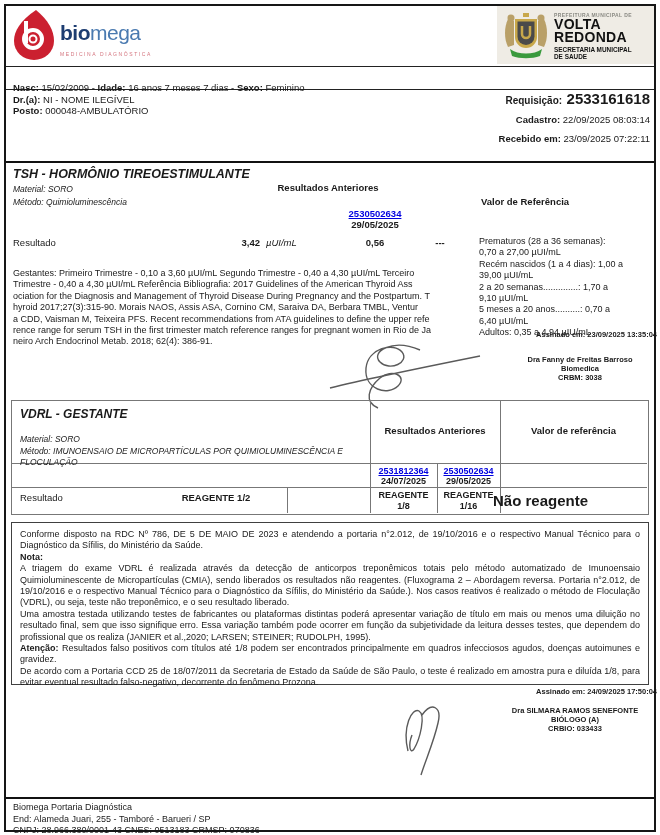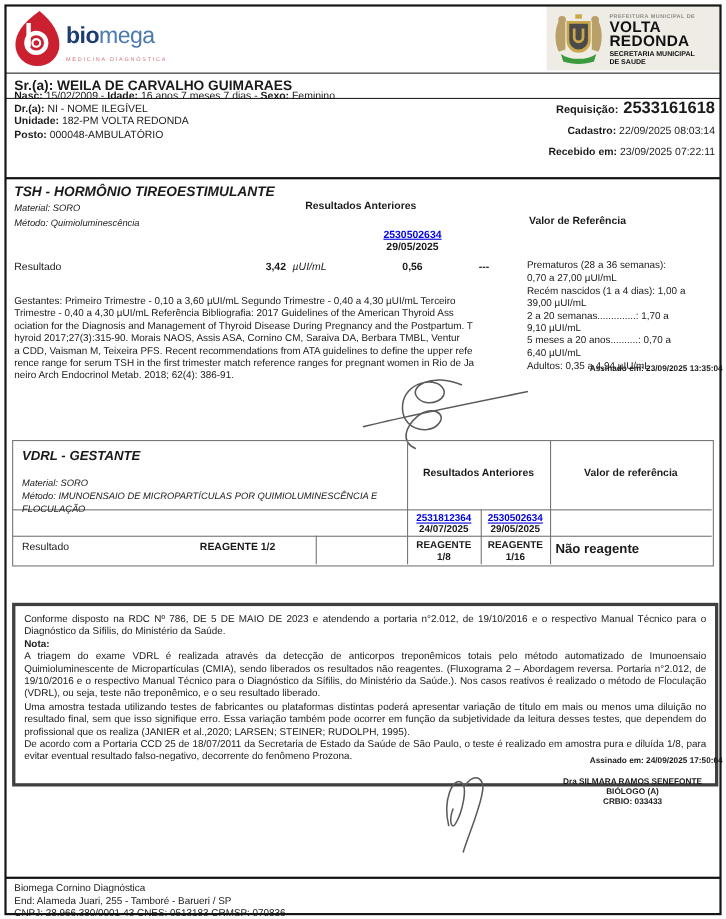--- a/index.html
+++ b/index.html
@@ -68,36 +68,29 @@
       <div class="vr-pref">PREFEITURA MUNICIPAL DE</div>
       <div class="vr-big">VOLTA</div>
       <div class="vr-big">REDONDA</div>
       <div class="vr-small" style="margin-top:2px;">SECRETARIA MUNICIPAL</div>
       <div class="vr-small">DE SAUDE</div>
     </div>
   </div>
 
   <div class="hline" style="top:66px;"></div>
 
-  <div class="abs" style="left:13px;top:71px;font-size:12.5px;font-weight:bold;">
-    <span>Sr.(a):</span>
-    <span>WEILA DE CARVALHO GUIMARAES</span>
-  </div>
 
   <div class="hline" style="top:89px;"></div>
 
   <div class="abs lbl9" style="left:13px;top:82px;width:420px;">
     <div>
       <span class="b">Nasc:</span><span> 15/02/2009 - </span><span class="b">Idade:</span><span> 16 anos 7 meses 7 dias  - </span><span class="b">Sexo:</span><span> Feminino</span>
     </div>
     <div>
       <span class="b">Dr.(a):</span><span> NI - NOME ILEGÍVEL</span>
-    </div>
-    <div>
-      <span class="b">Unidade:</span><span> 182-PM VOLTA REDONDA</span>
     </div>
     <div>
       <span class="b">Posto:</span><span> 000048-AMBULATÓRIO</span>
     </div>
   </div>
 
   <div class="abs rt" style="right:10px;top:90px;width:250px;">
     <span class="b" style="font-size:10px;margin-left:12px;">Requisição:</span>
     <span class="b" style="font-size:15px;">2533161618</span>
   </div>
@@ -149,20 +142,25 @@
 rence range for serum TSH in the first trimester match reference ranges for pregnant women in Rio de Ja
 neiro Arch Endocrinol Metab. 2018; 62(4): 386-91.</div>
 
   <div class="abs rt signed" style="left:431px;top:330px;width:226px;">Assinado em: 23/09/2025 13:35:04</div>
 
   <svg class="abs" style="left:320px;top:336px;" width="165" height="75" viewBox="0 0 165 75">
     <path d="M100 14 C 72 2, 50 16, 60 26 C 70 36, 90 26, 82 16 C 74 6, 48 12, 46 32 C 44 54, 68 60, 78 50 C 88 40, 72 32, 60 42 C 48 52, 44 66, 58 72" stroke="#5a5a5a" stroke-width="1.4" fill="none"></path>
     <path d="M10 52 C 50 42, 110 30, 160 20" stroke="#5a5a5a" stroke-width="1.4" fill="none"></path>
   </svg>
 
+  <div class="abs signer" style="left:505px;top:355px;width:150px;">
+    <div>Dra Fanny de Freitas Barroso</div>
+    <div>Biomedica</div>
+    <div>CRBM: 3038</div>
+  </div>
 
   <div class="abs" style="left:11px;top:400px;width:636px;height:113px;border:1px solid #777;"></div>
   <div class="tline" style="left:370px;top:400px;width:1px;height:113px;"></div>
   <div class="tline" style="left:500px;top:400px;width:1px;height:113px;"></div>
   <div class="tline" style="left:437px;top:463px;width:1px;height:50px;"></div>
   <div class="tline" style="left:287px;top:487px;width:1px;height:26px;"></div>
   <div class="tline" style="left:11px;top:463px;width:636px;height:1px;"></div>
   <div class="tline" style="left:11px;top:487px;width:636px;height:1px;"></div>
 
   <div class="abs b i" style="left:20px;top:407px;font-size:12px;">VDRL - GESTANTE</div>
@@ -181,44 +179,47 @@
   </div>
   <div class="abs ctr" style="left:438px;top:466px;width:61px;font-size:9px;">
     <span class="link">2530502634</span>
     <div class="b">29/05/2025</div>
   </div>
 
   <div class="abs" style="left:20px;top:492px;font-size:9.5px;">Resultado</div>
   <div class="abs rt b" style="left:150px;top:492px;width:132px;font-size:9.5px;text-align:center;">REAGENTE 1/2</div>
   <div class="abs ctr b" style="left:373px;top:490px;width:61px;font-size:9px;line-height:11px;">REAGENTE 1/8</div>
   <div class="abs ctr b" style="left:439px;top:490px;width:59px;font-size:9px;line-height:11px;">REAGENTE 1/16</div>
-  <div class="abs b" style="left:505px;top:492px;font-size:12px;">Não reagente</div>
-
-  <div class="abs jst notes9" style="left:11px;top:548px;width:620px;height:149px;border:3px solid #404040;padding:6px 8px;">
+  <div class="abs b" style="left:493px;top:492px;font-size:15px;">Não reagente</div>
+
+  <div class="abs jst notes9" style="left:11px;top:522px;width:620px;height:149px;border:1px solid #404040;padding:6px 8px;">
     <div>Conforme disposto na RDC Nº 786, DE 5 DE MAIO DE 2023 e atendendo a portaria n°2.012, de 19/10/2016 e o respectivo Manual Técnico para o Diagnóstico da Sífilis, do Ministério da Saúde.</div>
     <div class="b">Nota:</div>
     <div>A triagem do exame VDRL é realizada através da detecção de anticorpos treponêmicos totais pelo método automatizado de Imunoensaio Quimioluminescente de Micropartículas (CMIA), sendo liberados os resultados não reagentes. (Fluxograma 2 – Abordagem reversa. Portaria n°2.012, de 19/10/2016 e o respectivo Manual Técnico para o Diagnóstico da Sífilis, do Ministério da Saúde.). Nos casos reativos é realizado o método de Floculação (VDRL), ou seja, teste não treponêmico, e o seu resultado liberado.</div>
     <div>Uma amostra testada utilizando testes de fabricantes ou plataformas distintas poderá apresentar variação de título em mais ou menos uma diluição no resultado final, sem que isso signifique erro. Essa variação também pode ocorrer em função da subjetividade da leitura desses testes, que dependem do profissional que os realiza (JANIER et al.,2020; LARSEN; STEINER; RUDOLPH, 1995).</div>
+    <div>
+      <span class="b">Atenção:</span><span> Resultados falso positivos com títulos até 1/8 podem ser encontrados principalmente em quadros infecciosos agudos, doenças autoimunes e gravidez.</span>
+    </div>
     <div>De acordo com a Portaria CCD 25 de 18/07/2011 da Secretaria de Estado da Saúde de São Paulo, o teste é realizado em amostra pura e diluída 1/8, para evitar eventual resultado falso-negativo, decorrente do fenômeno Prozona.</div>
   </div>
 
   <div class="abs rt signed" style="left:430px;top:687px;width:227px;">Assinado em: 24/09/2025 17:50:04</div>
 
   <svg class="abs" style="left:392px;top:695px;" width="64" height="82" viewBox="0 0 64 82">
     <path d="M16 56 C 10 32, 20 12, 27 16 C 34 20, 28 44, 22 54 C 18 60, 16 50, 20 40" stroke="#5a5a5a" stroke-width="1.4" fill="none"></path>
     <path d="M30 20 C 40 6, 50 12, 46 28 C 42 46, 34 64, 29 80" stroke="#5a5a5a" stroke-width="1.4" fill="none"></path>
   </svg>
 
   <div class="abs signer" style="left:495px;top:706px;width:160px;">
     <div>Dra SILMARA RAMOS SENEFONTE</div>
     <div>BIÓLOGO (A)</div>
     <div>CRBIO: 033433</div>
   </div>
 
   <div class="hline" style="top:797px;border-top:2px solid #111;"></div>
   <div class="abs" style="left:13px;top:802px;font-size:9px;line-height:11.6px;">
-    <div>Biomega Cornino Diagnóstica</div>
+    <div>Biomega Portaria Diagnóstica</div>
     <div>End: Alameda Juari, 255 - Tamboré - Barueri / SP</div>
     <div>CNPJ: 28.966.380/0001-43 CNES: 0513183 CRMSP: 070836</div>
   </div>
 
   <div class="frame"></div>
 </div>
 
 </body></html>

